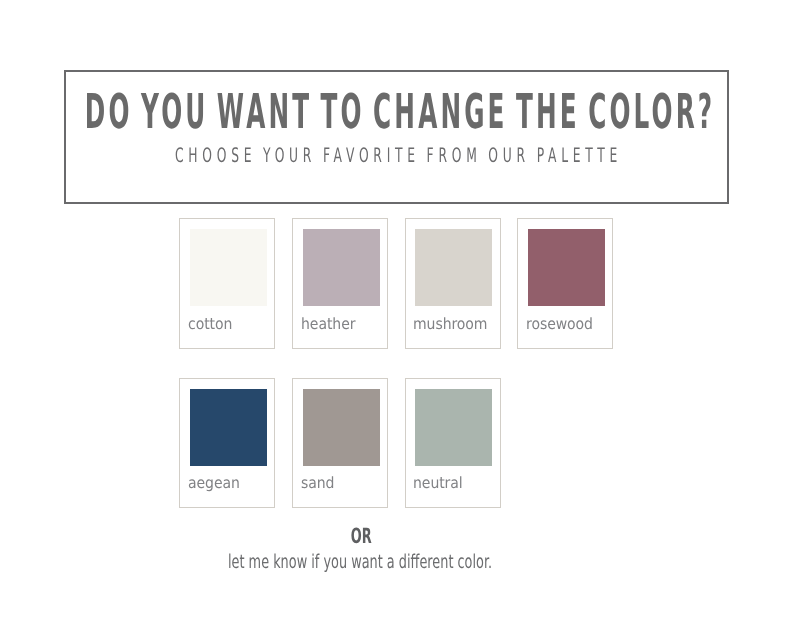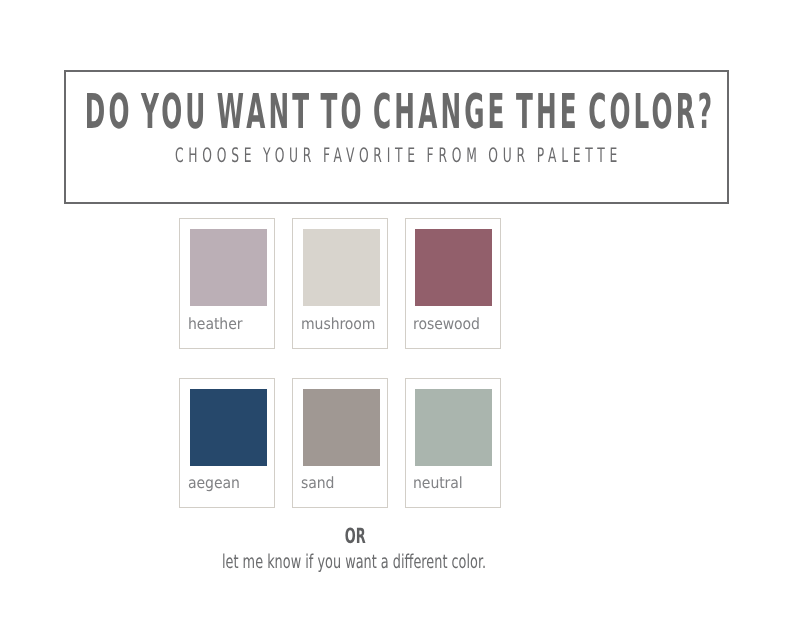--- a/index.html
+++ b/index.html
@@ -114,21 +114,21 @@
     color: #818285;
     letter-spacing: -0.08px;
     transform: scaleX(0.905);
     transform-origin: left center;
     white-space: nowrap;
   }
 
   
   .footer {
     position: absolute;
-    left: 4px;
+    left: 10px;
     top: 525px;
     width: 652px;
     padding-left: 28px;
   }
   .or-wrap, .note-wrap {
     position: relative;
     left: 50%;
     width: 0;
     display: flex;
     justify-content: center;
@@ -167,20 +167,24 @@
     </div>
     <div class="subtitle-wrap">
       <span class="subtitle">CHOOSE YOUR FAVORITE FROM OUR PALETTE</span>
     </div>
   </div>
 
   <div class="grid">
 
     <div class="row">
 
+      <div class="card">
+        <div class="swatch" style="background-color: rgb(248, 247, 242);"></div>
+        <div class="card-label">cotton</div>
+      </div>
 
       <div class="card">
         <div class="swatch" style="background-color: rgb(187, 175, 182);"></div>
         <div class="card-label">heather</div>
       </div>
 
       <div class="card">
         <div class="swatch" style="background-color: rgb(216, 212, 205);"></div>
         <div class="card-label">mushroom</div>
       </div>

